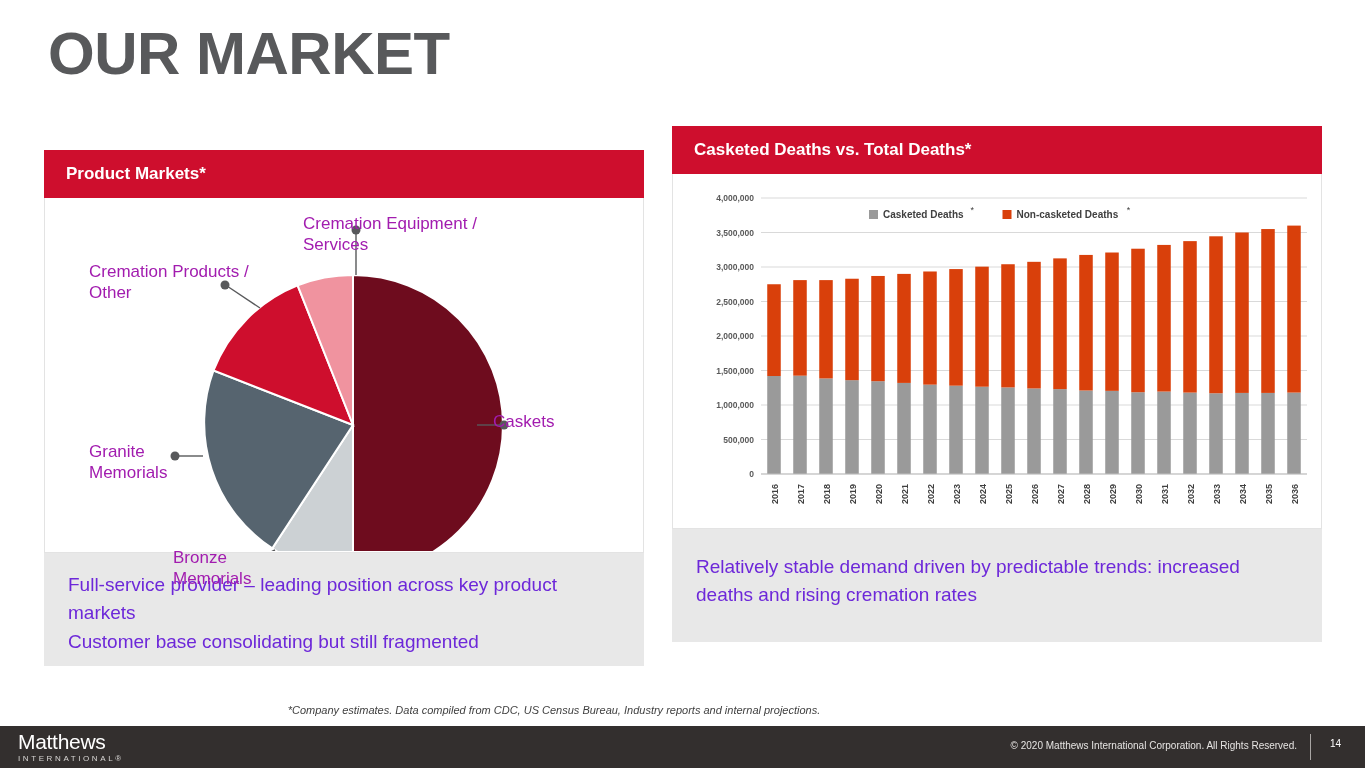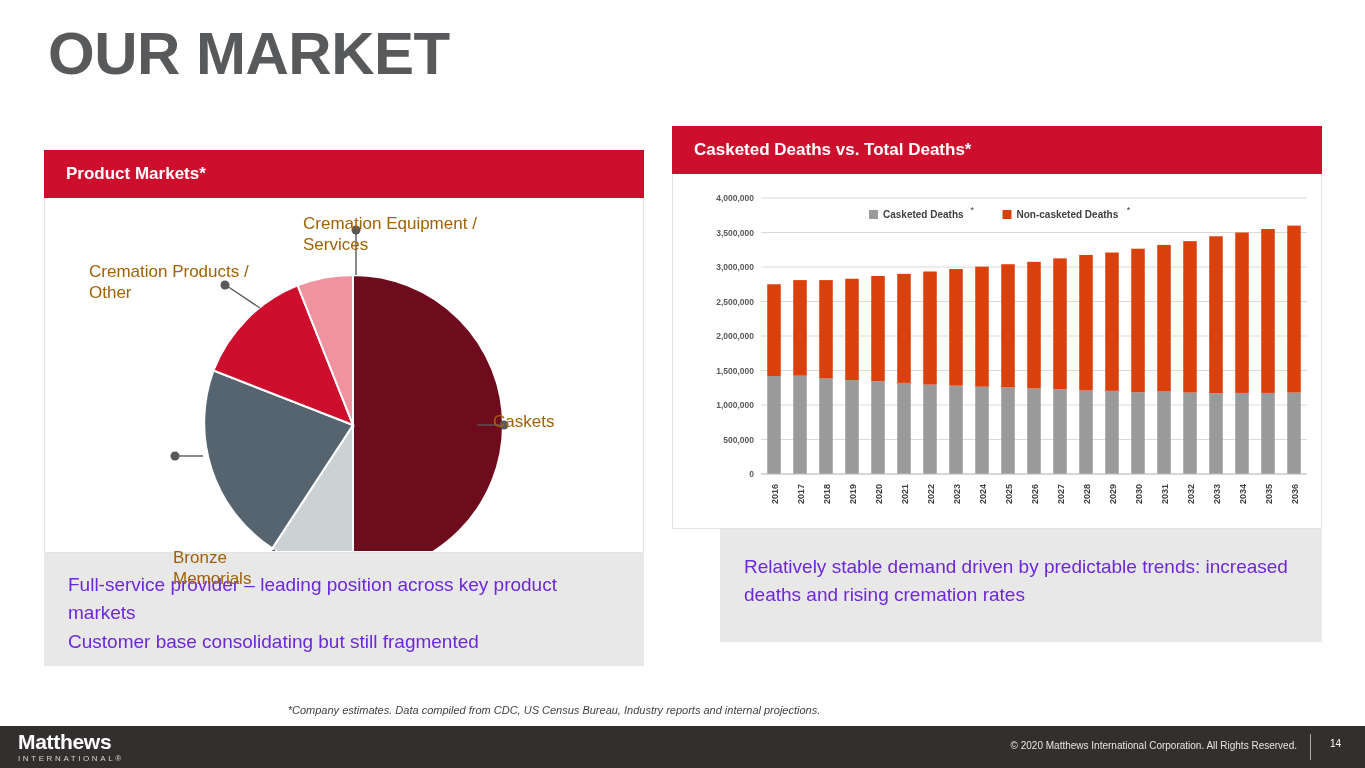--- a/index.html
+++ b/index.html
@@ -35,27 +35,27 @@
     box-sizing:border-box;padding:18px 24px 14px 24px;
   }
   .panel-note p{margin:0 0 2px 0;}
 
   #panel-left{left:44px;top:126px;width:600px;margin-top:24px;}
   #panel-left .panel-body{height:355px;}
   #panel-left .panel-note{height:113px;}
 
   #panel-right{left:672px;top:126px;width:650px;border-radius:7px;}
   #panel-right .panel-body{height:355px;}
-  #panel-right .panel-note{height:113px;padding-top:24px;margin-left:48px;}
+  #panel-right .panel-note{height:113px;padding-top:24px;}
 
   
   .pie-wrap{position:absolute;inset:0;}
   .pie-svg{position:absolute;left:0;top:0;}
   .pie-label{
-    position:absolute;font-size:17px;color:#a16207;
+    position:absolute;font-size:17px;color:#a21caf;
     line-height:1.22;white-space:pre-line;
   }
   #lbl-caskets{left:448px;top:214px;}
   #lbl-cremation-equipment{left:258px;top:16px;width:220px;}
   #lbl-cremation-products{left:44px;top:64px;width:170px;}
   #lbl-granite{left:44px;top:244px;width:110px;text-align:left;}
   #lbl-bronze{left:128px;top:350px;width:120px;}
 
   
   .bar-chart{position:absolute;left:0;top:0;width:648px;height:353px;}
@@ -73,21 +73,21 @@
     position:absolute;left:0;top:704px;width:1108px;text-align:center;
     font-size:11px;font-style:italic;color:#3f3f3f;
   }
 
   
   .footer{
     position:absolute;left:0;top:726px;width:1365px;height:42px;
     background:#332f2e;
   }
   .logo{position:absolute;left:18px;top:4px;color:#ffffff;}
-  .logo-main{font-size:21px;font-weight:bold;letter-spacing:-0.3px;line-height:1.1;}
+  .logo-main{font-size:21px;font-weight:normal;letter-spacing:-0.3px;line-height:1.1;}
   .logo-sub{font-size:8px;letter-spacing:2.6px;color:#d8d6d4;margin-top:1px;}
   .copyright{
     position:absolute;right:68px;top:14px;
     font-size:10px;color:#e6e4e2;
   }
   .page-sep{position:absolute;right:54px;top:8px;width:1px;height:26px;background:#a9a6a4;}
   .page-num{position:absolute;right:24px;top:12px;font-size:10px;color:#ffffff;}
 </style>
 </head>
 <body>
@@ -126,20 +126,21 @@
             <circle cx="311" cy="32" r="4.5"></circle>
             <circle cx="180" cy="87" r="4.5"></circle>
             <circle cx="130" cy="258" r="4.5"></circle>
             <circle cx="194" cy="369" r="4.5"></circle>
           </g>
         </svg>
 
         <div class="pie-label" id="lbl-caskets">Caskets</div>
         <div class="pie-label" id="lbl-cremation-equipment">Cremation Equipment / Services</div>
         <div class="pie-label" id="lbl-cremation-products">Cremation Products / Other</div>
+        <div class="pie-label" id="lbl-granite">Granite Memorials</div>
         <div class="pie-label" id="lbl-bronze">Bronze Memorials</div>
       </div>
     </div>
     <div class="panel-note">
       <p>Full-service provider – leading position across key product markets</p>
       <p>Customer base consolidating but still fragmented</p>
     </div>
   </div>
 
   <div class="panel" id="panel-right">

